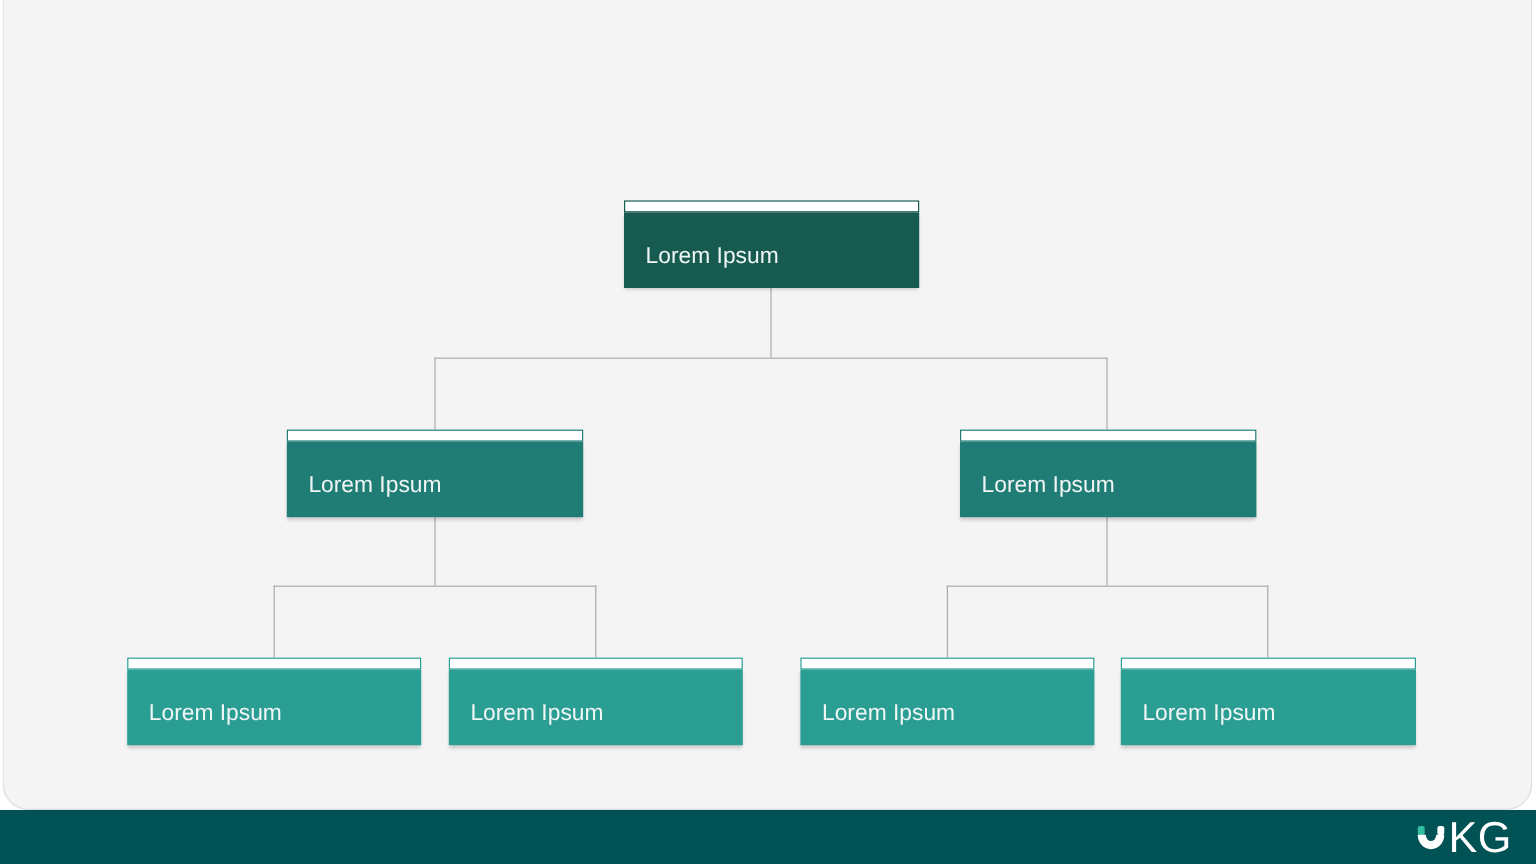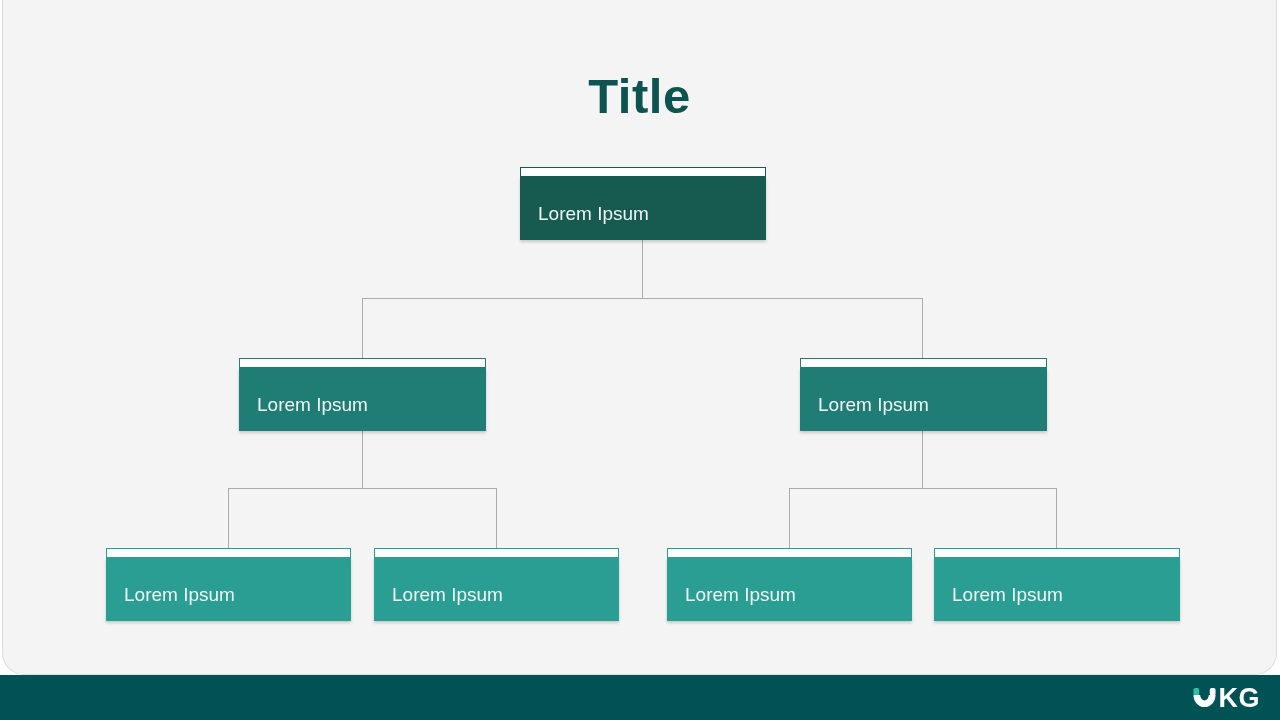--- a/index.html
+++ b/index.html
@@ -46,30 +46,29 @@
   .footer{
     position:absolute;left:0;right:0;bottom:0;height:45px;
     background:var(--footer,#005255);
   }
   .ukg-logo{
     position:absolute;right:20px;top:50%;transform:translateY(-50%);
     display:flex;align-items:center;
   }
   .ukg-logo svg{display:block;margin-right:2px;}
   .ukg-kg{
-    color:#ffffff;font-size:27px;font-weight:700;
+    color:#ffffff;font-size:36px;font-weight:400;
     letter-spacing:0.5px;line-height:1;
   }
 </style>
 </head>
 <body>
 
 <div class="slide">
 
-  <h1 class="title">Title</h1>
 
   <div>
     <div class="line v" style="left:639px;top:240px;height:58px;"></div>
     <div class="line h" style="left:359px;top:298px;width:561px;"></div>
     <div class="line v" style="left:359px;top:298px;height:60px;"></div>
     <div class="line v" style="left:919px;top:298px;height:60px;"></div>
 
     <div class="line v" style="left:359px;top:430px;height:58px;"></div>
     <div class="line h" style="left:225px;top:488px;width:269px;"></div>
     <div class="line v" style="left:225px;top:488px;height:60px;"></div>

